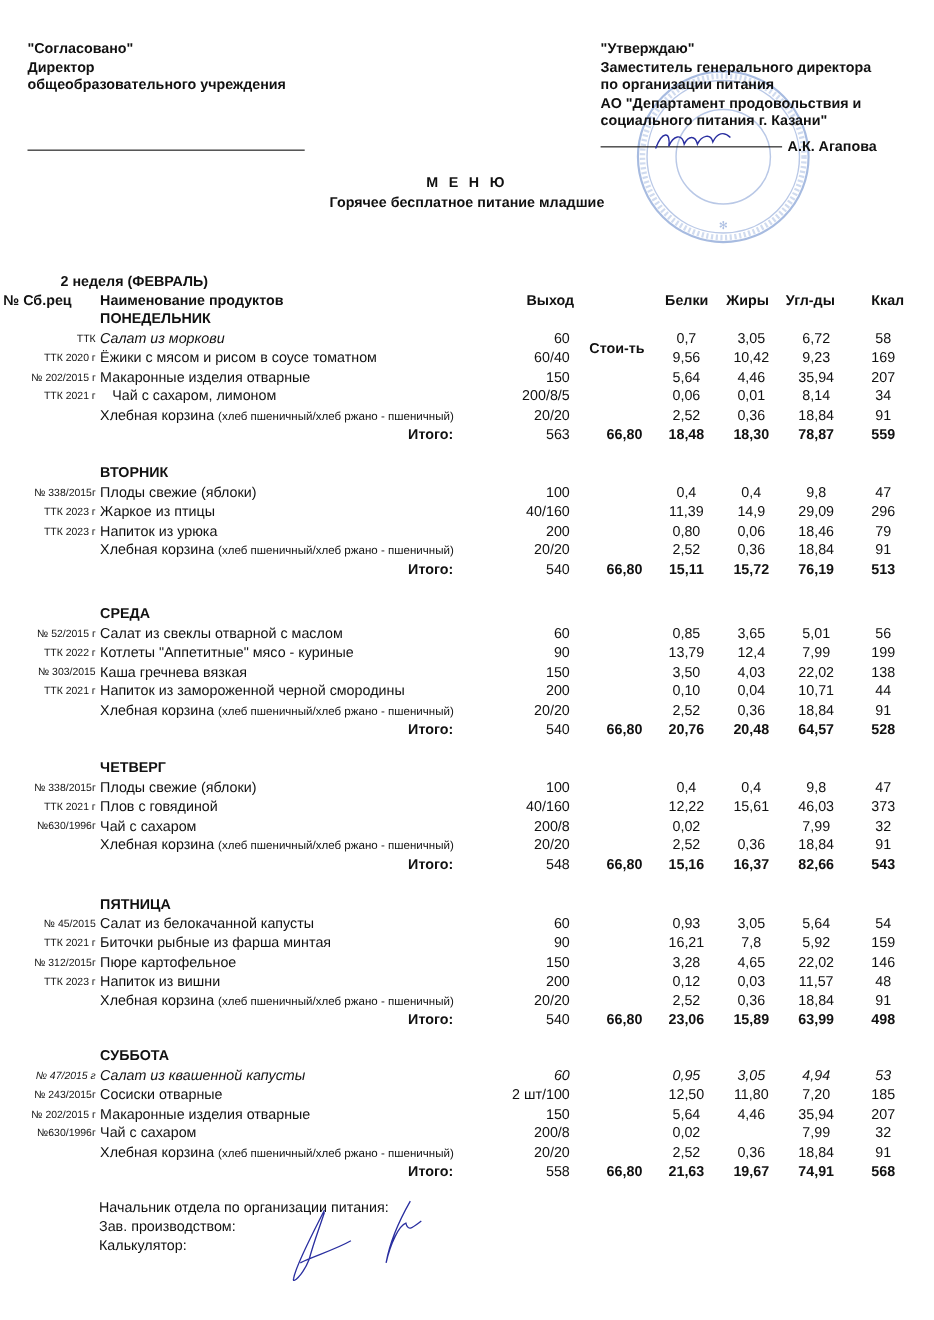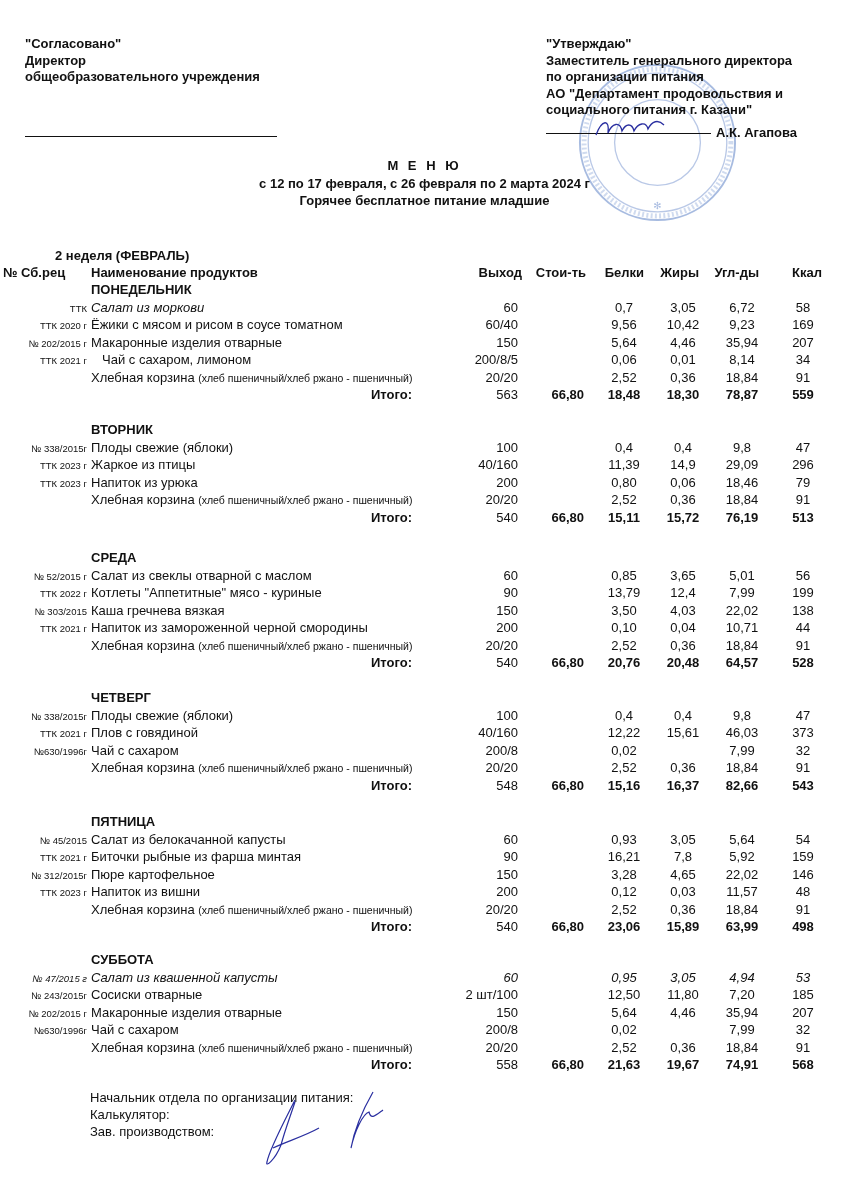--- a/index.html
+++ b/index.html
@@ -65,31 +65,30 @@
   <div>социального питания г. Казани"</div>
 </div>
 <div class="sign-line" style="left:546px; top:133px; width:165px;"></div>
 <svg class="abs" style="left:592px; top:115px;" width="80" height="26" viewBox="0 0 80 26">
   <path d="M4 20 C10 4, 18 4, 16 18 C20 8, 28 6, 30 16 C34 8, 40 8, 42 16 C46 8, 54 6, 56 14 C60 6, 66 4, 72 10" fill="none" stroke="#2a2fa0" stroke-width="1.3"></path>
 </svg>
 <div class="abs bold" style="left:716px; top:125px; font-size:13px;">А.К. Агапова</div>
 
 <div class="title t1">М Е Н Ю</div>
 <div class="title t2">
-  <span class="line">с 12 по 17  февраля, с 26 февраля по 2 марта 2024 г</span>
   <span class="line">Горячее бесплатное питание младшие</span>
 </div>
 
 <div class="abs week">2 неделя (ФЕВРАЛЬ)</div>
 
 <div class="row colhdr" style="font-weight:bold;">
   <span style="left:3px;">№ Сб.рец</span>
   <span class="name">Наименование продуктов</span>
   <span class="num" style="right:327px;">Выход</span>
-  <span class="num" style="right:263px;">Стои-ть</span>
+  <span class="num" style="right:263px;margin-top:44px;">Стои-ть</span>
   <span class="num" style="right:205px;">Белки</span>
   <span class="num" style="right:150px;">Жиры</span>
   <span class="num" style="right:90px;">Угл-ды</span>
   <span class="num" style="right:27px;">Ккал</span>
 </div>
 
 <div id="menu-body">
     <div class="row day" style="top: 282px;">
       <span class="name">ПОНЕДЕЛЬНИК</span>
     </div>
@@ -411,19 +410,19 @@
       <span class="c-cost num">66,80</span>
       <span class="c-prot">21,63</span>
       <span class="c-fat">19,67</span>
       <span class="c-carb">74,91</span>
       <span class="c-kcal">568</span>
     </div>
   </div>
 
 <div class="abs footer">
   <div>Начальник отдела по организации питания:</div>
+  <div>Зав. производством:</div>
   <div>Калькулятор:</div>
-  <div>Зав. производством:</div>
 </div>
 <svg class="abs" style="left:255px; top:1090px;" width="130" height="80" viewBox="0 0 130 80">
   <path d="M40 10 C30 30, 14 60, 12 72 C10 78, 20 70, 26 55 C30 40, 34 30, 40 12 M18 58 C30 52, 50 46, 64 38" fill="none" stroke="#2a2fa0" stroke-width="1.2"></path>
   <path d="M118 2 C110 16, 100 36, 96 58 C100 40, 108 24, 114 22 C116 30, 120 26, 128 20" fill="none" stroke="#2a2fa0" stroke-width="1.2"></path>
 </svg>
 
 </body></html>

